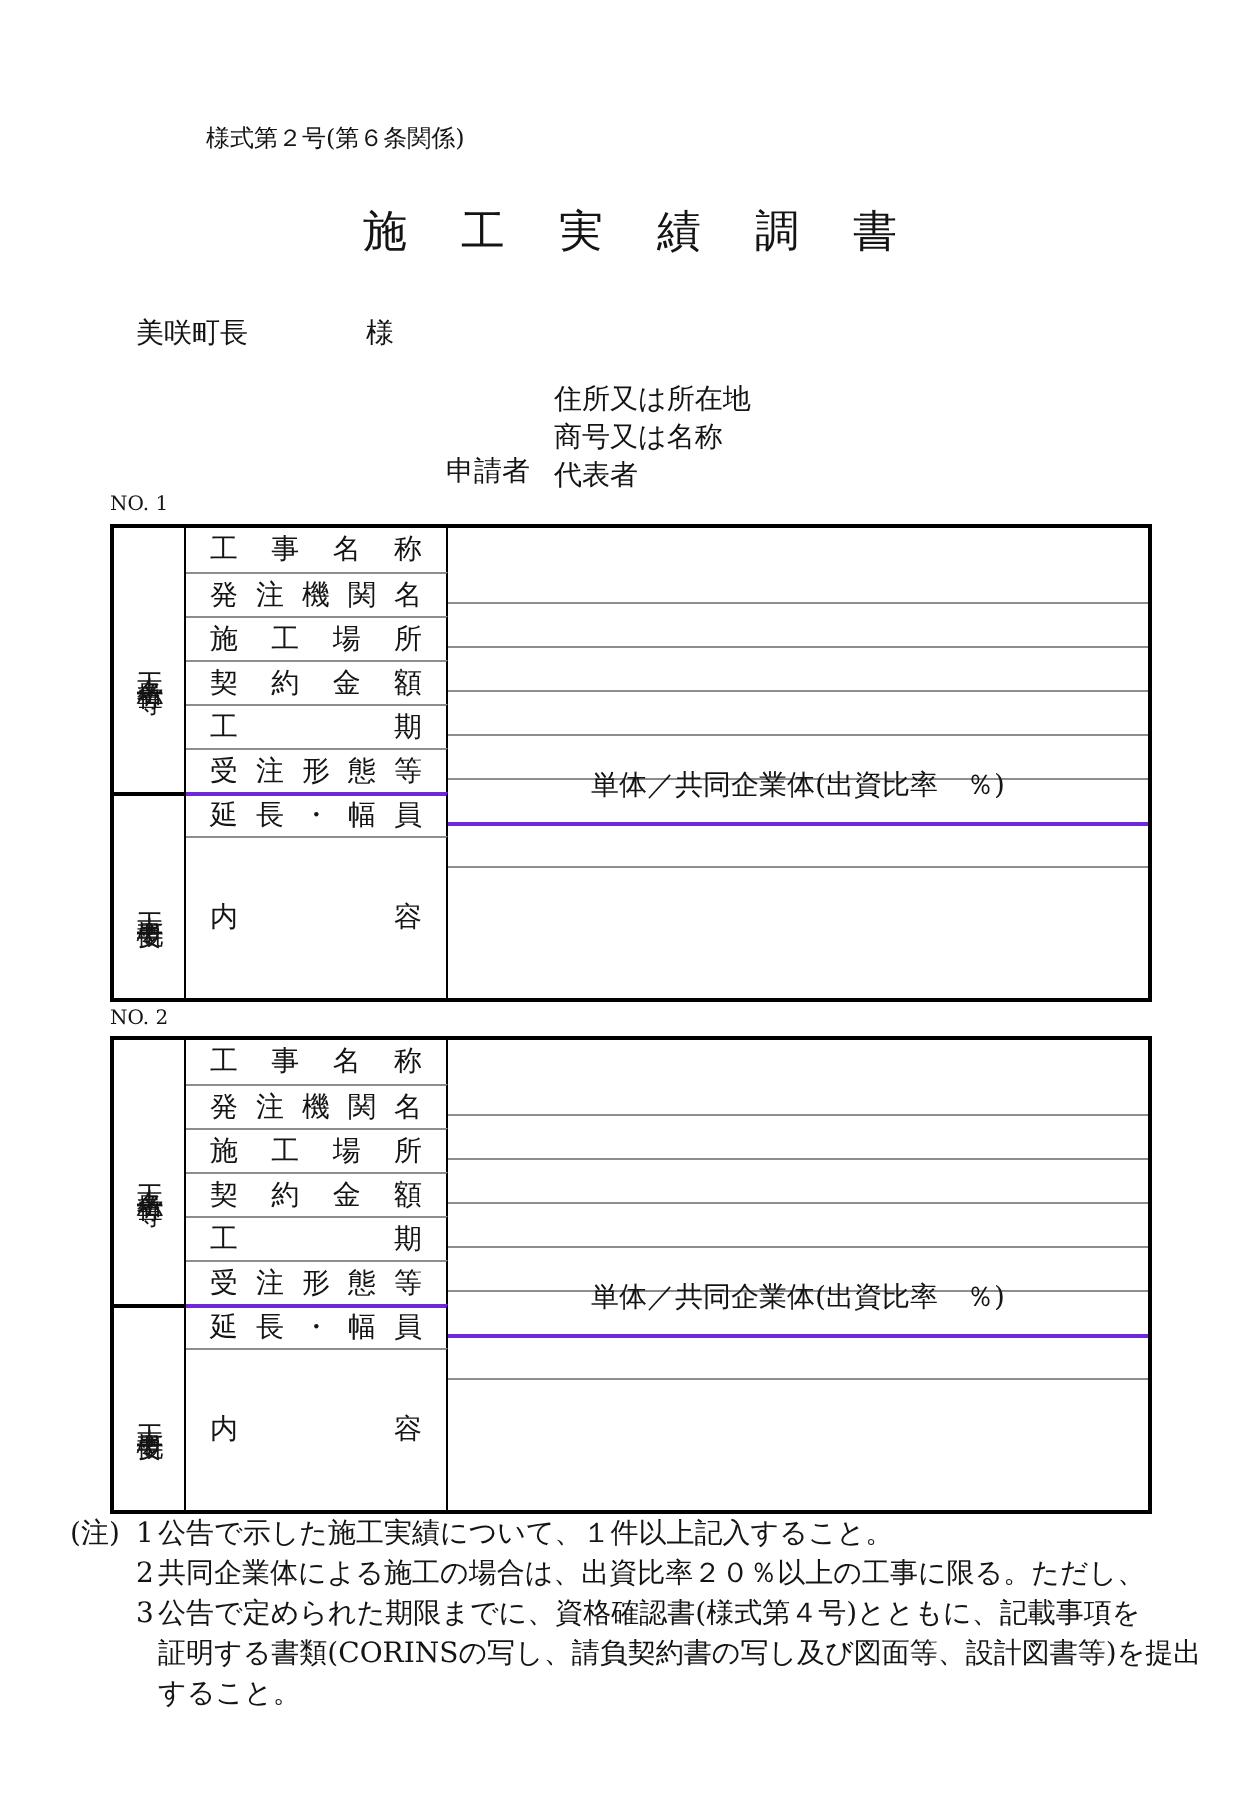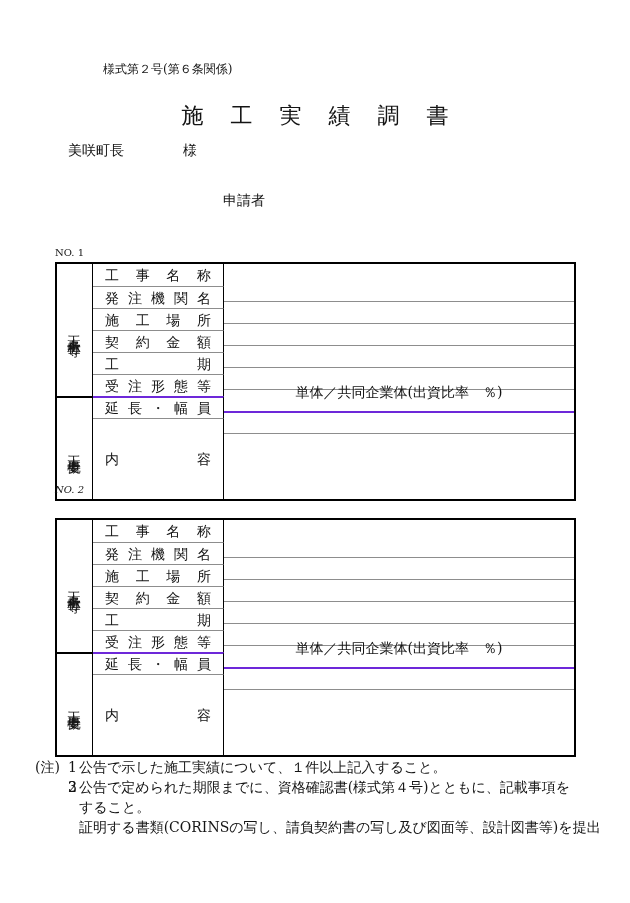--- a/index.html
+++ b/index.html
@@ -21,38 +21,38 @@
   .title-wrap {
     position: absolute; left: 0; top: 101px; width: 100%;
     text-align: center;
   }
   .title-text {
     font-size: 22px; letter-spacing: 27px; margin-right: -27px;
     white-space: nowrap;
   }
 
   .addressee-row {
-    position: absolute; left: 68px; top: 142px;
+    position: absolute; left: 68px; top: 158px;
     font-size: 14px; white-space: nowrap;
   }
   .honorific { margin-left: 59px; }
 
   .applicant {
     position: absolute; left: 223px; top: 191px;
     display: flex; font-size: 14px; line-height: 19px;
   }
-  .applicant-label { width: 54px; }
+  .applicant-label { width: 54px; margin-top: 36px; }
   .applicant-fields div { white-space: nowrap; }
 
   .no-label {
     position: absolute; left: 55px;
     font-size: 10px; line-height: 15px; white-space: nowrap;
   }
   .no-1 { top: 245px; }
-  .no-2 { top: 482px; font-style: italic; }
+  .no-2 { top: 502px; }
 
   .ftable {
     position: absolute; left: 55px; width: 521px;
     border: 2px solid #000;
     display: grid;
     grid-template-columns: 36px 131px 1fr;
     grid-template-rows: repeat(6, 22px) 22px 81px;
     font-size: 14px;
     background: #fff;
   }
@@ -113,20 +113,25 @@
   <div class="title-wrap">
     <span class="title-text">施工実績調書</span>
   </div>
 
   <div class="addressee-row">
     <span>美咲町長</span><span class="honorific">様</span>
   </div>
 
   <div class="applicant">
     <div class="applicant-label">申請者</div>
+    <div class="applicant-fields">
+      <div>住所又は所在地</div>
+      <div>商号又は名称</div>
+      <div>代表者</div>
+    </div>
   </div>
 
   <div class="no-label no-1">NO. 1</div>
 
   <div class="ftable t1">
     <div class="vhead vhead-1">
       <span class="vtext">工事名称等</span>
     </div>
 
     <div class="lcell" style="grid-row:1">
@@ -227,22 +232,23 @@
   </div>
 
   <div class="notes">
     <div class="note-item">
       <span class="note-marker">(注)</span>
       <span class="note-num">1</span>
       <div class="note-line">公告で示した施工実績について、１件以上記入すること。</div>
     </div>
     <div class="note-item">
       <span class="note-num">2</span>
+      <div class="note-line">共同企業体による施工の場合は、出資比率２０％以上の工事に限る。ただし、</div>
     </div>
     <div class="note-item">
       <span class="note-num">3</span>
       <div class="note-line">公告で定められた期限までに、資格確認書(様式第４号)とともに、記載事項を</div>
+      <div class="note-line">証明する書類(CORINSの写し、請負契約書の写し及び図面等、設計図書等)を提出</div>
       <div class="note-line">すること。</div>
-      <div class="note-line">証明する書類(CORINSの写し、請負契約書の写し及び図面等、設計図書等)を提出</div>
     </div>
   </div>
 
 </div>
 
 </body></html>

